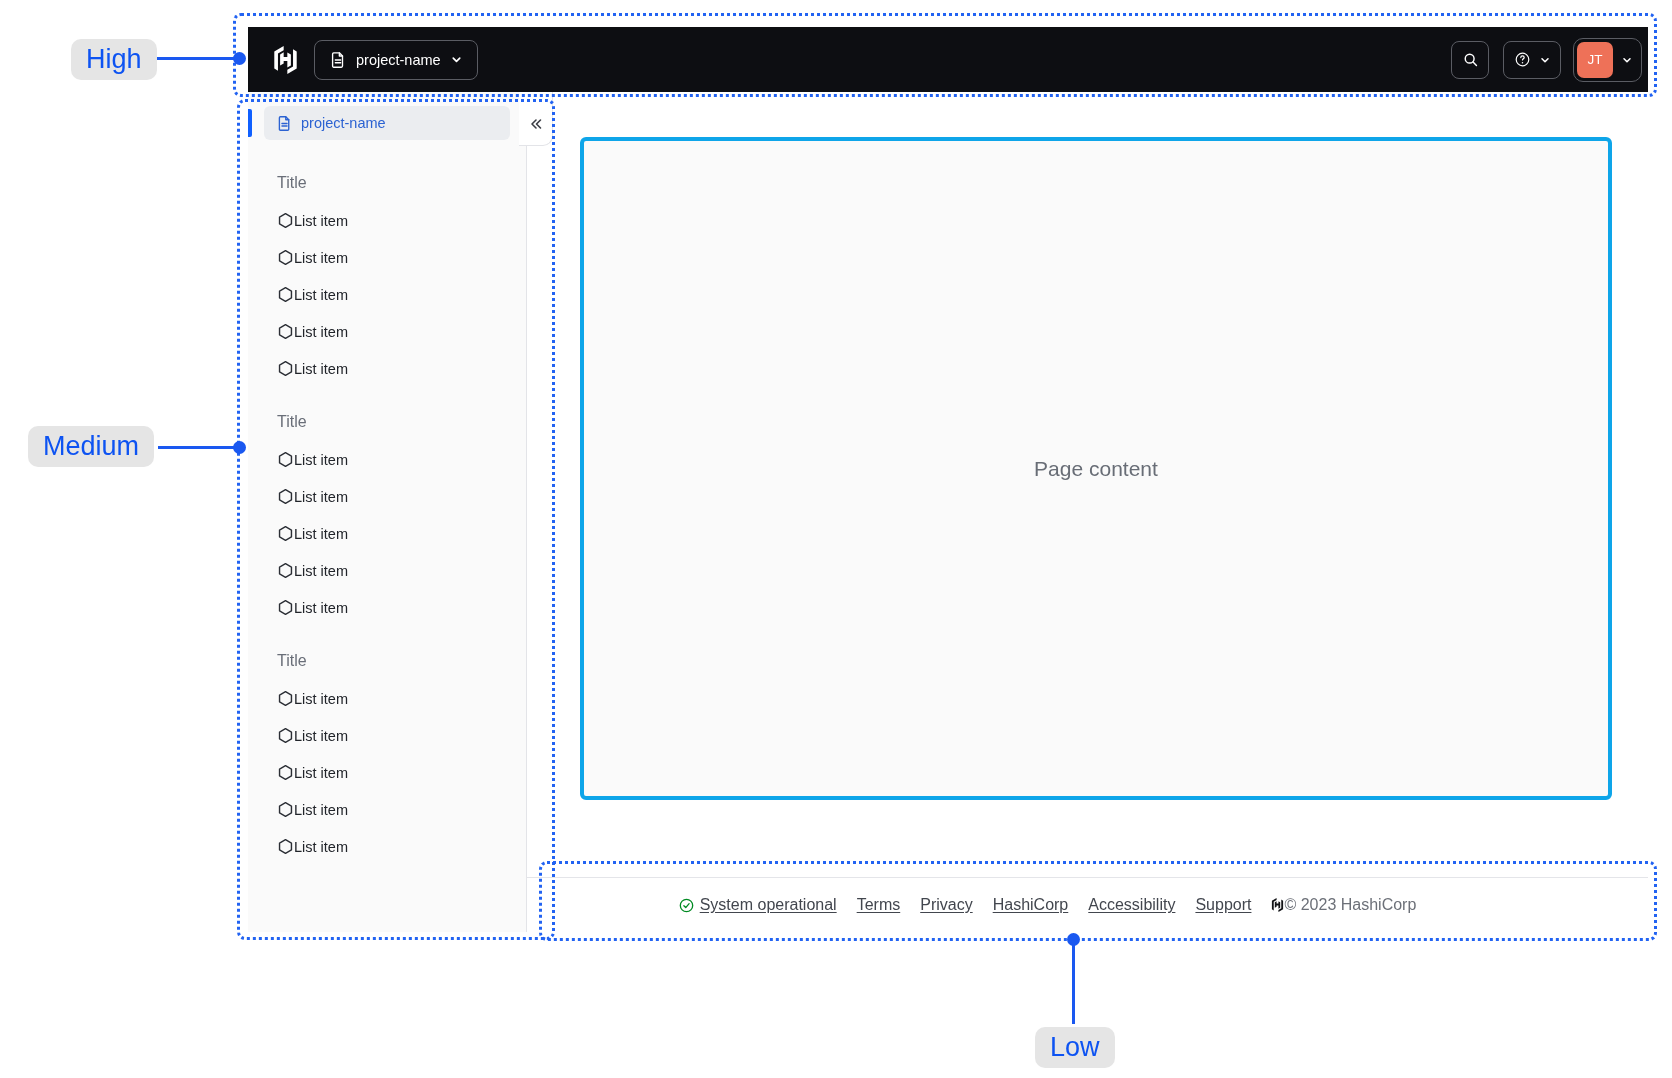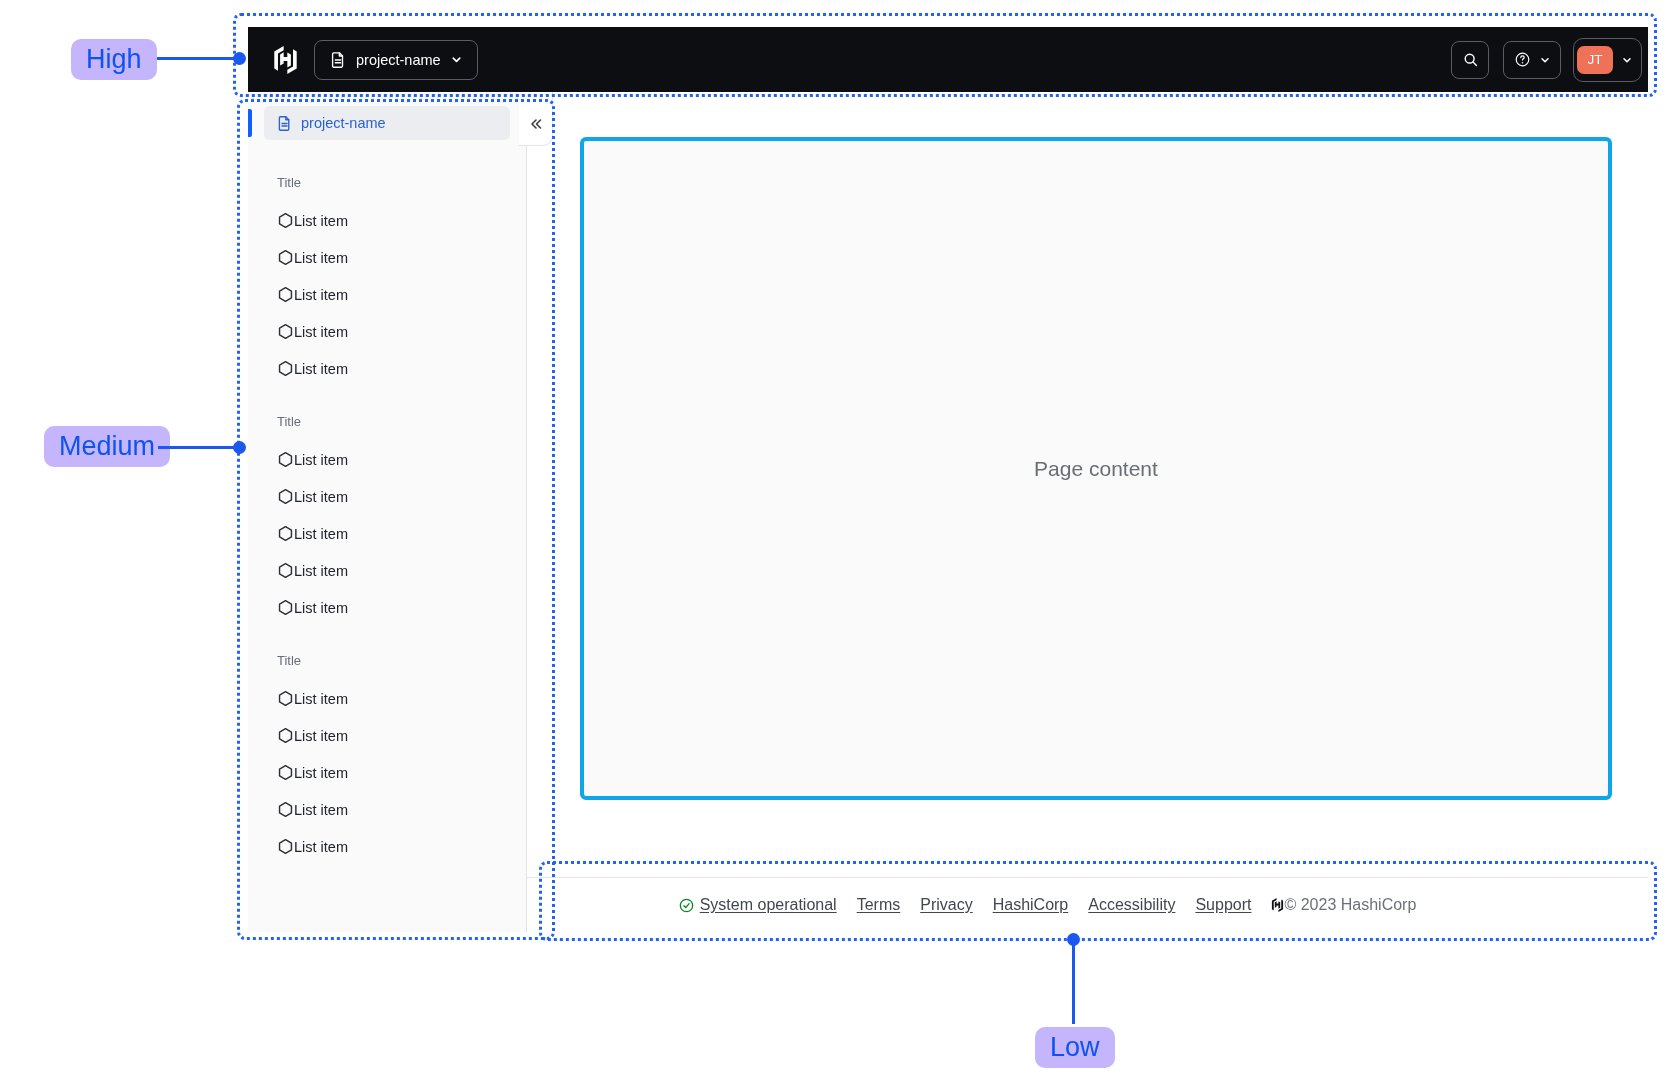--- a/index.html
+++ b/index.html
@@ -12,35 +12,35 @@
   .logo-wrap{display:inline-flex;width:27px;height:28px;}
   .proj-btn{margin-left:15px;height:40px;display:flex;align-items:center;gap:9px;padding:0 14px;
             background:transparent;border:1px solid #5a5c63;border-radius:8px;color:#fff;
             font-size:14.5px;font-weight:500;font-family:inherit;cursor:pointer;}
   .nav-spacer{flex:1;}
   .nav-btn{display:flex;align-items:center;justify-content:center;gap:8px;background:transparent;
            border:1px solid #5a5c63;border-radius:8px;height:38px;cursor:pointer;}
   #search-btn{width:38px;}
   #help-btn{width:58px;margin-left:14px;}
   #user-btn{margin-left:12px;height:44px;padding:3px 8px 3px 3px;border-radius:10px;}
-  .avatar{width:36px;height:28px;border-radius:7px;background:#ee7158;color:#fff;display:flex;
+  .avatar{width:36px;height:36px;border-radius:7px;background:#ee7158;color:#fff;display:flex;
           align-items:center;justify-content:center;font-size:13.5px;font-weight:500;}
 
   
   #sidebar{position:absolute;left:248px;top:92px;width:279px;height:840px;background:#fafafa;
            border-right:1px solid #e3e4e8;box-sizing:border-box;}
   #active-bar{position:absolute;left:0;top:17px;width:4px;height:28px;background:#1060ff;
               border-radius:0 2px 2px 0;}
   .active-row{margin:14px 16px 0;height:34px;background:#ebedf0;border-radius:6px;display:flex;
               align-items:center;gap:8px;padding:0 12px;color:#2b62d2;font-size:14.5px;
               font-weight:500;cursor:pointer;}
   #side-sections{padding:4px 16px 0;}
   .side-section{margin-top:26px;}
   .side-section:first-child{margin-top:30px;}
-  .side-title{font-size:13px;line-height:18px;color:#696e78;padding-left:13px;margin-bottom:10px;}
+  .side-title{font-size:16px;line-height:18px;color:#696e78;padding-left:13px;margin-bottom:10px;}
   .side-item{height:37px;display:flex;align-items:center;padding-left:13px;
              font-size:14.5px;color:#21242a;border-radius:6px;cursor:pointer;}
   .icon{display:inline-flex;flex:none;}
 
   
   #collapse-tab{position:absolute;left:519px;top:92px;width:34px;height:54px;background:#fff;
                 border-right:1px solid #e3e4e8;border-bottom:1px solid #e3e4e8;
                 border-radius:0 0 10px 0;display:flex;align-items:center;justify-content:center;
                 padding-top:10px;box-sizing:border-box;}
   #collapse-btn{border:none;background:transparent;padding:2px;cursor:pointer;display:flex;}
@@ -60,24 +60,24 @@
   .status .u{text-decoration:underline;text-underline-offset:2px;}
   .foot-link{color:#42464e;text-decoration:underline;text-underline-offset:2px;cursor:pointer;}
   .copyright{display:inline-flex;align-items:center;gap:0;color:#6c7078;}
 
   
   .region{position:absolute;border:3px dotted #2263f2;border-radius:8px;box-sizing:border-box;
           pointer-events:none;}
   #region-high{left:233px;top:13px;width:1424px;height:84px;}
   #region-medium{left:237px;top:99px;width:318px;height:841px;}
   #region-low{left:539px;top:861px;width:1118px;height:80px;}
-  .ann-pill{position:absolute;background:#c4b5fd;color:#0d53f2;font-size:27px;line-height:1;
+  .ann-pill{position:absolute;background:#e5e5e5;color:#0d53f2;font-size:27px;line-height:1;
             padding:7px 15px;border-radius:10px;}
   #ann-high{left:71px;top:39px;}
-  #ann-medium{left:44px;top:426px;}
+  #ann-medium{left:28px;top:426px;}
   #ann-low{left:1035px;top:1027px;}
   .ann-line{position:absolute;background:#1a58f0;}
   #line-high{left:157px;top:57px;width:79px;height:3px;}
   #line-medium{left:158px;top:446px;width:78px;height:3px;}
   #line-low{left:1072px;top:940px;width:3px;height:84px;}
   .ann-dot{position:absolute;width:13px;height:13px;border-radius:50%;background:#1a58f0;}
   #dot-high{left:233px;top:52px;}
   #dot-medium{left:233px;top:441px;}
   #dot-low{left:1067px;top:933px;}
 </style>

